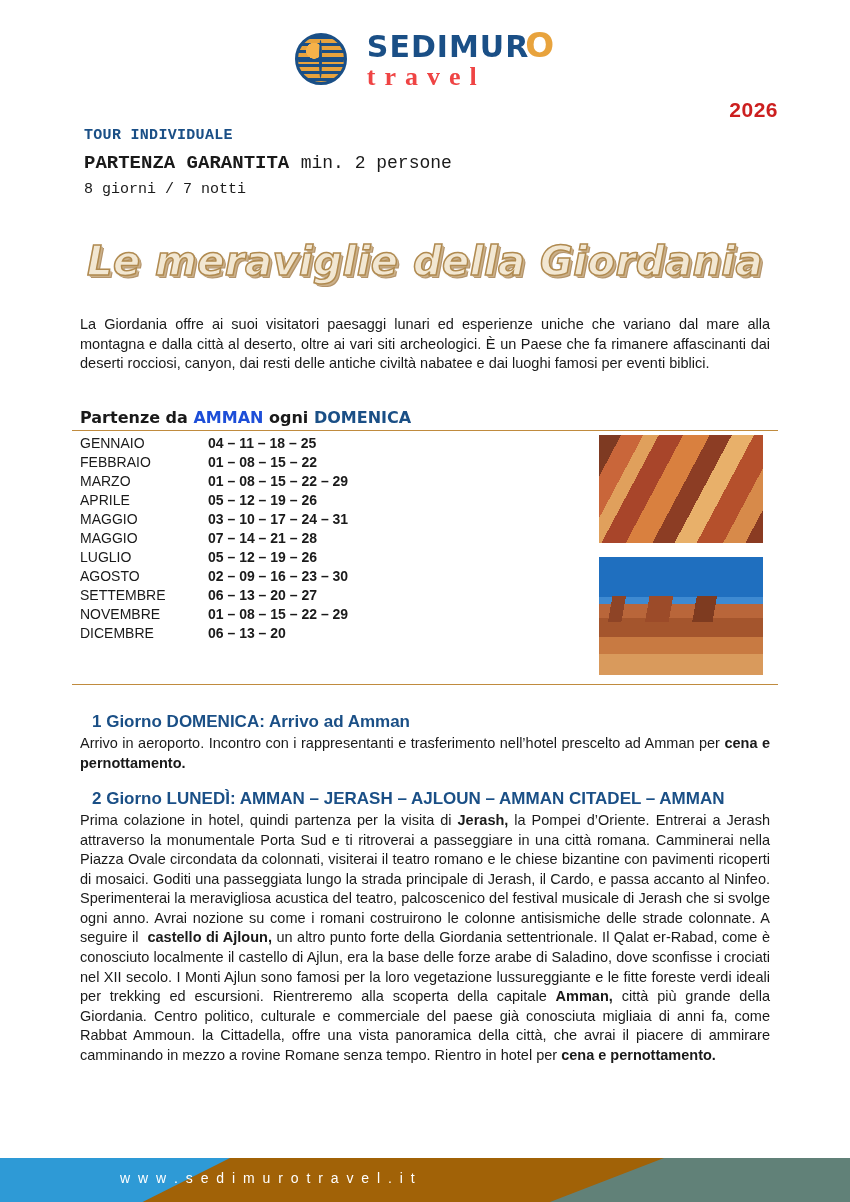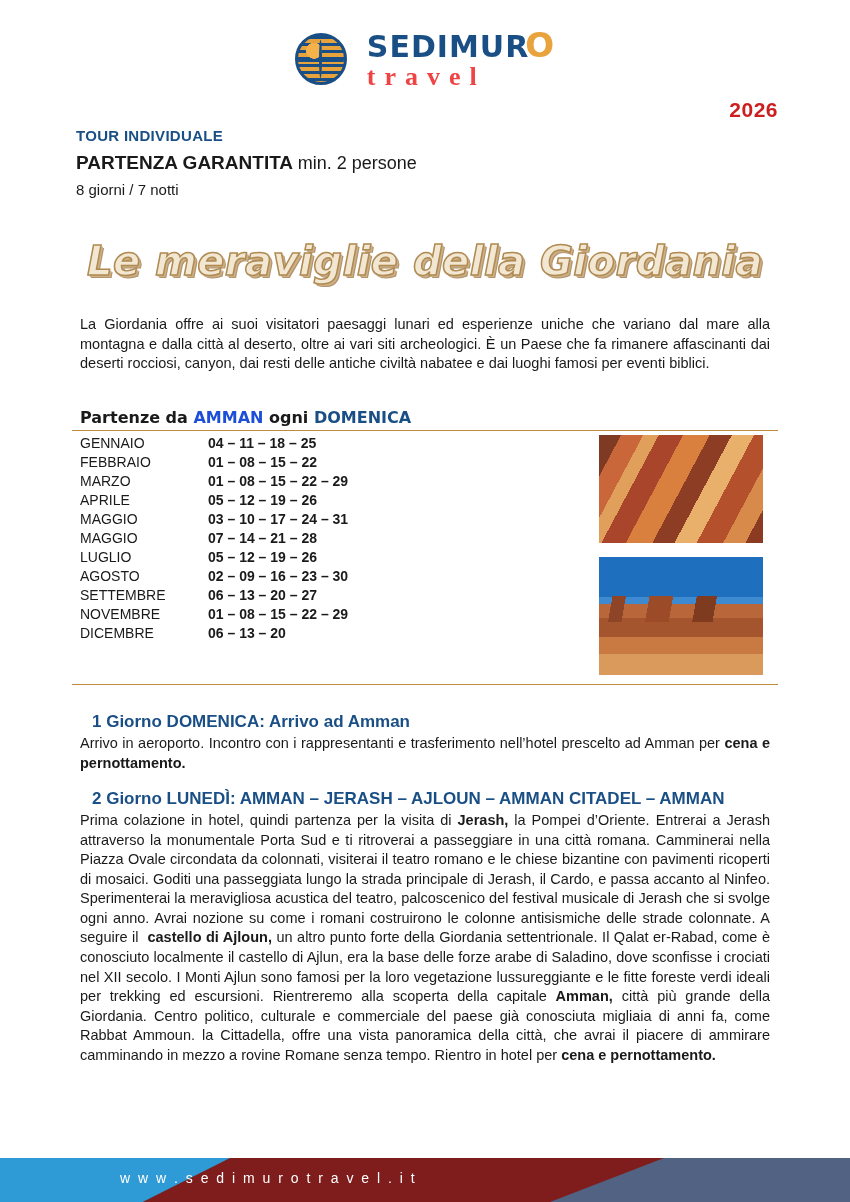--- a/index.html
+++ b/index.html
@@ -71,21 +71,21 @@
   .year {
     position: absolute;
     top: 98px; right: 72px;
     color: #cc1f1f;
     font-size: 21px;
     font-weight: bold;
     letter-spacing: 0.5px;
   }
 
   
-  .hdr { position:absolute; left: 76px; }
+  .hdr { position:absolute; left: 84px; font-family: Liberation Mono, monospace; }
   .tour-ind {
     top: 127px;
     color: #1a4f86;
     font-weight: bold;
     font-size: 15px;
     letter-spacing: 0.3px;
   }
   .partenza-gar {
     top: 152px;
     color: #1a1a1a;
@@ -201,21 +201,21 @@
   }
   .day1 { top: 712px; }
   .day2 { top: 789px; }
   b.k { font-weight: bold; }
 
   
   .footer {
     position:absolute;
     left:0; right:0; bottom:0;
     height: 44px;
-    background:#7f1d1d;
+    background:#a16207;
   }
   .footer .swoosh {
     position:absolute; left:0; top:0; height:44px; width:230px;
     background:#2e9ad6;
     clip-path: polygon(0 0, 100% 0, 62% 100%, 0 100%);
   }
   .footer .swoosh2 {
     position:absolute; right:0; top:0; height:44px; width:300px;
     background:#2e9ad6;
     clip-path: polygon(38% 0, 100% 0, 100% 100%, 0 100%);

